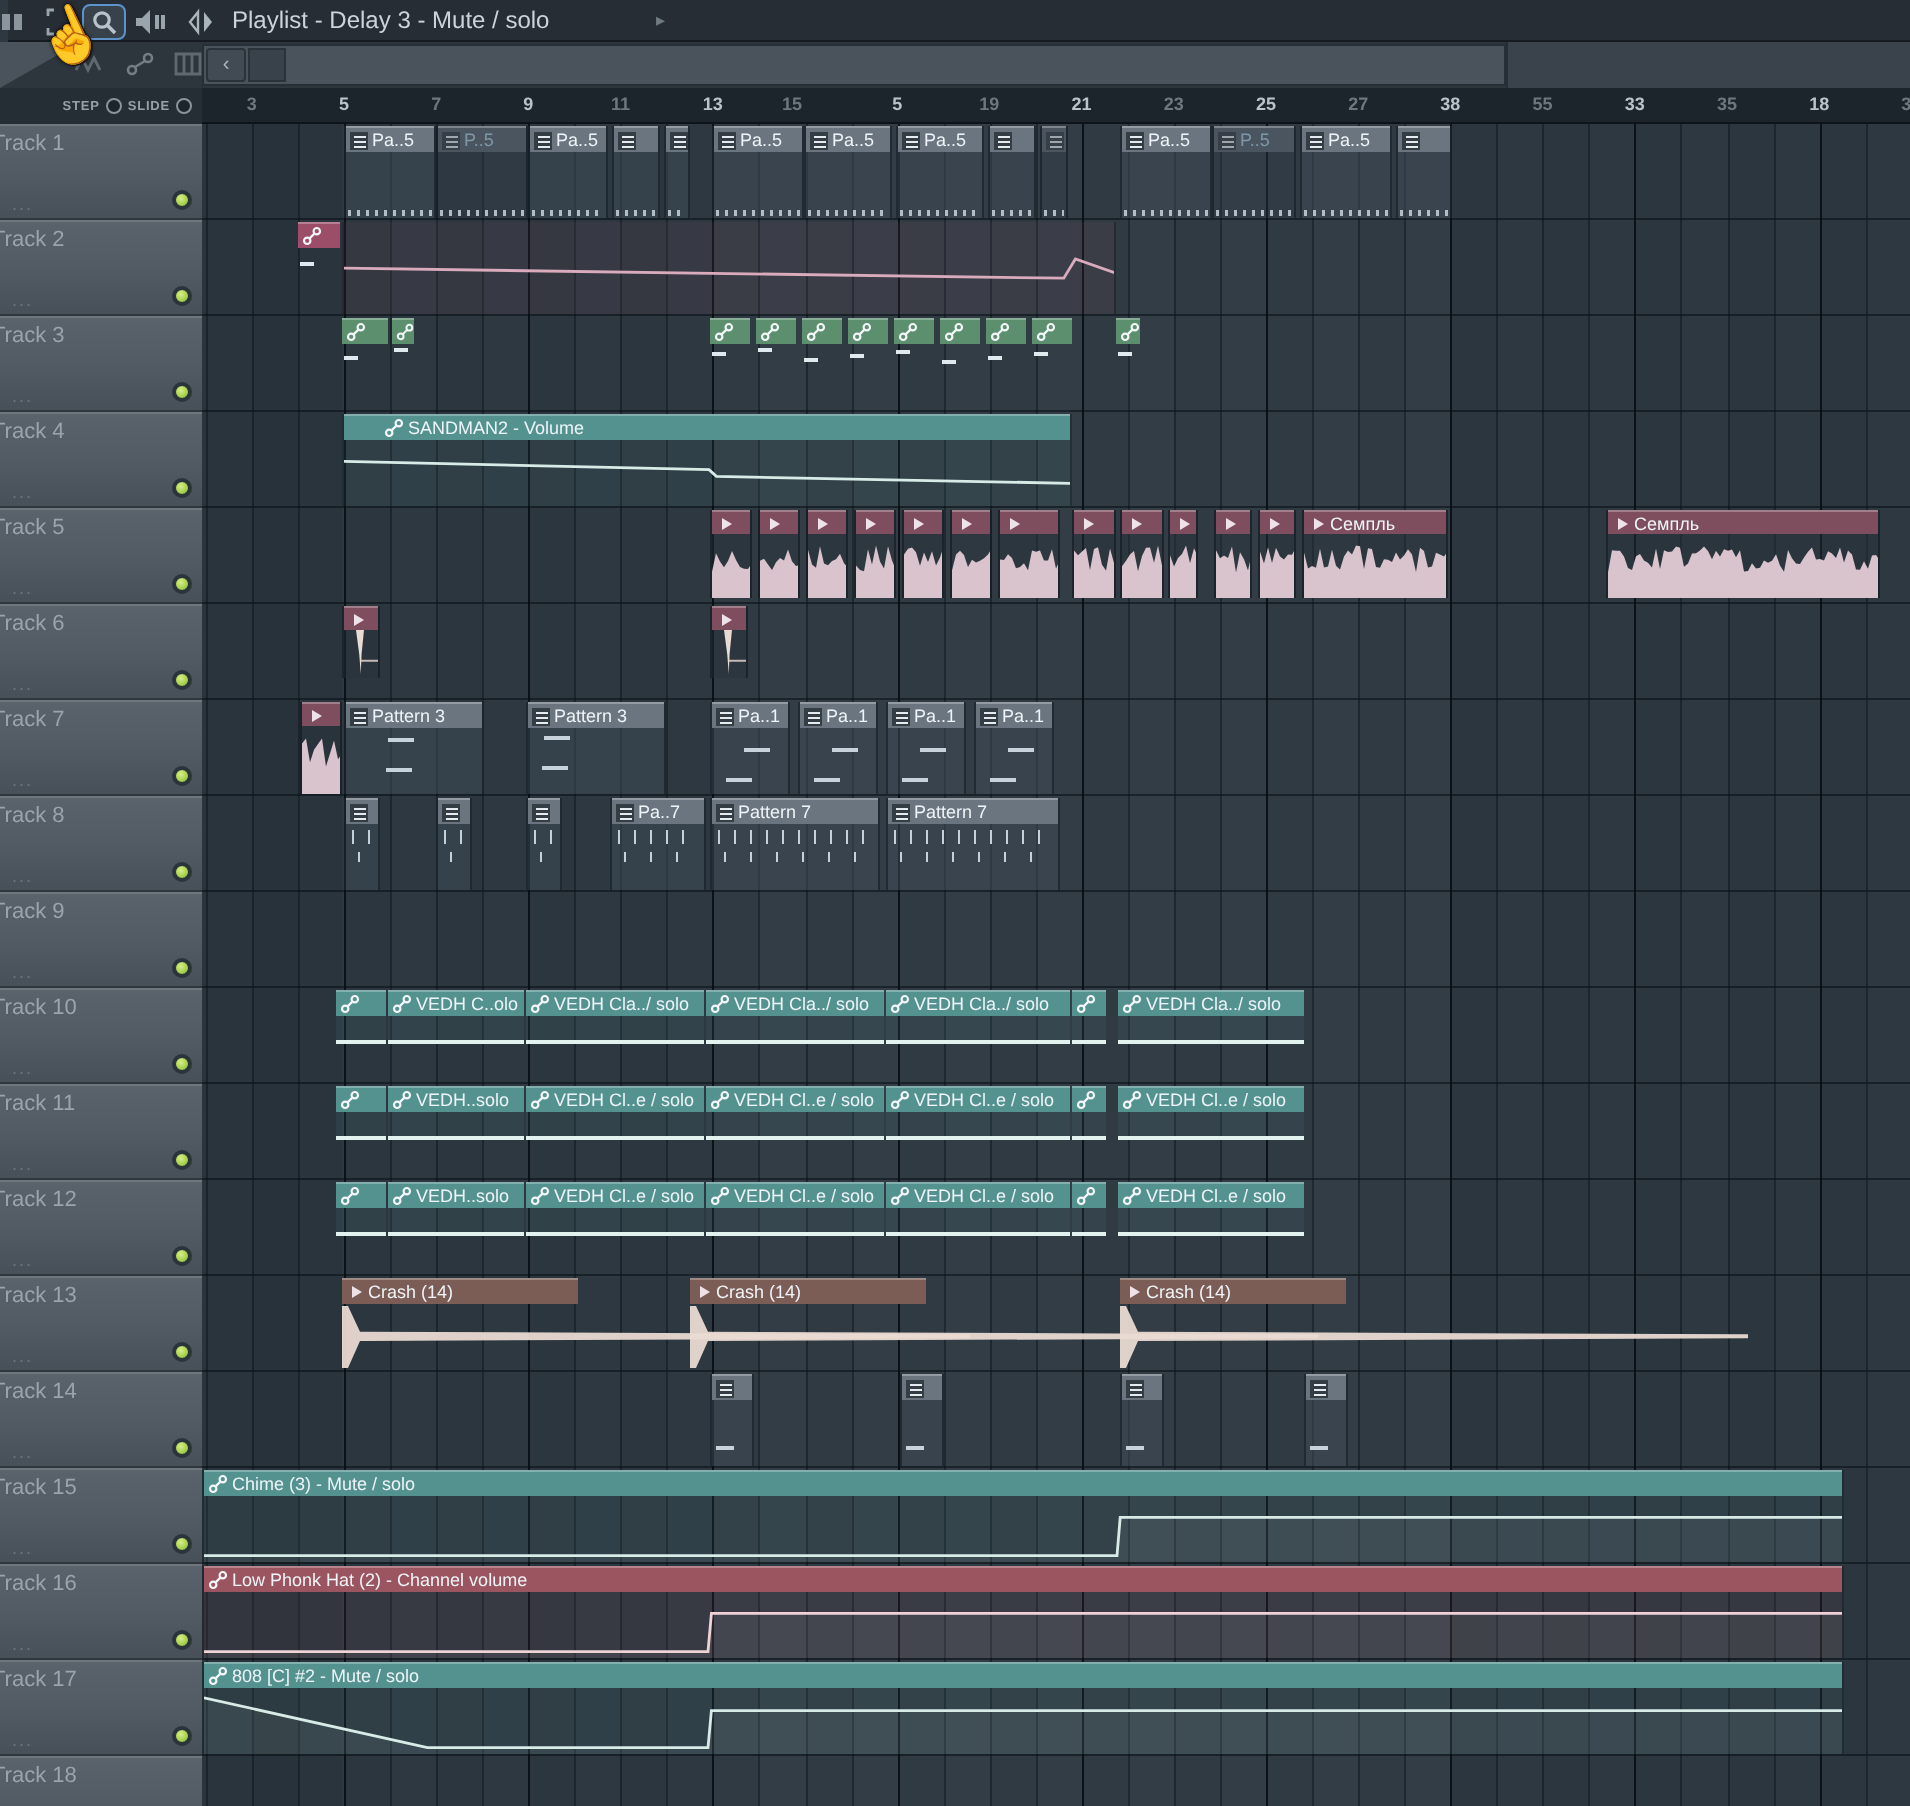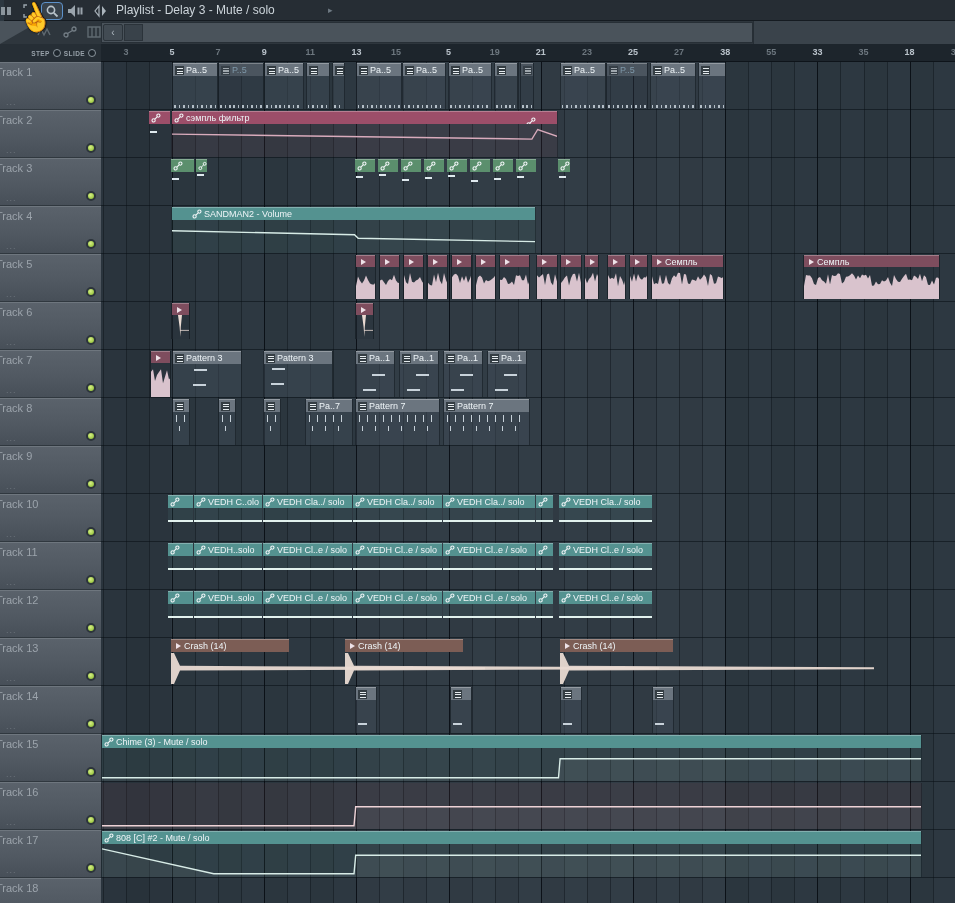--- a/index.html
+++ b/index.html
@@ -434,33 +434,20 @@
         <div class="chd" style="background: linear-gradient(rgb(156, 78, 105), rgb(156, 78, 105)) rgb(156, 78, 105);">
           <svg width="10" height="10" viewBox="0 0 10 10">
             <circle cx="2.6" cy="7.4" r="1.6" fill="none" stroke="#f2f6f8" stroke-width="1.1"></circle>
             <circle cx="7.4" cy="2.6" r="1.6" fill="none" stroke="#f2f6f8" stroke-width="1.1"></circle>
             <line x1="3.8" y1="6.2" x2="6.2" y2="3.8" stroke="#f2f6f8" stroke-width="1.1"></line>
           </svg>
         </div>
         <div class="dash" style="left: 1px; top: 20px; width: 7px; background: rgb(223, 233, 238);"></div>
       </div>
       <div class="auto-clip clip" style="background: rgba(150, 75, 100, 0.1); left: 70px; top: 49px; width: 387px; height: 46px;">
-        <div class="chd" style="background: linear-gradient(rgb(156, 78, 105), rgb(156, 78, 105)) rgb(156, 78, 105);">
-          <svg width="10" height="10" viewBox="0 0 10 10">
-            <circle cx="2.6" cy="7.4" r="1.6" fill="none" stroke="#f2f6f8" stroke-width="1.1"></circle>
-            <circle cx="7.4" cy="2.6" r="1.6" fill="none" stroke="#f2f6f8" stroke-width="1.1"></circle>
-            <line x1="3.8" y1="6.2" x2="6.2" y2="3.8" stroke="#f2f6f8" stroke-width="1.1"></line>
-          </svg>
-          <span class="clbl">сэмпль фильтр</span>
-          <span class="icon2" style="left: 353.715px;"><svg width="10" height="10" viewBox="0 0 10 10">
-              <circle cx="2.6" cy="7.4" r="1.6" fill="none" stroke="#f2f6f8" stroke-width="1.1"></circle>
-              <circle cx="7.4" cy="2.6" r="1.6" fill="none" stroke="#f2f6f8" stroke-width="1.1"></circle>
-              <line x1="3.8" y1="6.2" x2="6.2" y2="3.8" stroke="#f2f6f8" stroke-width="1.1"></line>
-            </svg></span>
-        </div>
         <div style="position:absolute;left:0;top:13px;width:387px;height:33px">
           <svg class="line-svg" width="387" height="33" viewBox="0 0 387 33" preserveAspectRatio="none">
             <polyline points="0.0,10.1 359.9,15.1 365.7,5.5 387.0,13.0" fill="none" stroke="#d9abbc" stroke-width="1.4"></polyline>
           </svg>
         </div>
       </div>
       <div class="clip" style="left: 70px; top: 97px; width: 23px; height: 25px;">
         <div class="chd" style="background: linear-gradient(rgb(91, 143, 109), rgb(91, 143, 109)) rgb(91, 143, 109);">
           <svg width="10" height="10" viewBox="0 0 10 10">
             <circle cx="2.6" cy="7.4" r="1.6" fill="none" stroke="#f2f6f8" stroke-width="1.1"></circle>
@@ -1125,20 +1112,28 @@
           <span class="clbl">Chime (3) - Mute / solo</span>
         </div>
         <div style="position:absolute;left:0;top:13px;width:821px;height:33px">
           <svg class="line-svg" width="821" height="33" viewBox="0 0 821 33" preserveAspectRatio="none">
             <polygon points="0.0,29.8 456.5,29.8 458.1,10.7 821.0,10.7 821,33 0,33" fill="rgba(255,255,255,0.055)"></polygon>
             <polyline points="0.0,29.8 456.5,29.8 458.1,10.7 821.0,10.7" fill="none" stroke="#d8ece7" stroke-width="1.4"></polyline>
           </svg>
         </div>
       </div>
       <div class="auto-clip clip" style="background: rgba(150, 80, 90, 0.1); left: 0px; top: 721px; width: 821px; height: 46px;">
+        <div class="chd" style="background: linear-gradient(rgb(154, 85, 96), rgb(154, 85, 96)) rgb(154, 85, 96);">
+          <svg width="10" height="10" viewBox="0 0 10 10">
+            <circle cx="2.6" cy="7.4" r="1.6" fill="none" stroke="#f2f6f8" stroke-width="1.1"></circle>
+            <circle cx="7.4" cy="2.6" r="1.6" fill="none" stroke="#f2f6f8" stroke-width="1.1"></circle>
+            <line x1="3.8" y1="6.2" x2="6.2" y2="3.8" stroke="#f2f6f8" stroke-width="1.1"></line>
+          </svg>
+          <span class="clbl">Low Phonk Hat (2) - Channel volume</span>
+        </div>
         <div style="position:absolute;left:0;top:13px;width:821px;height:33px">
           <svg class="line-svg" width="821" height="33" viewBox="0 0 821 33" preserveAspectRatio="none">
             <polygon points="0.0,29.8 252.0,29.8 253.7,10.7 821.0,10.7 821,33 0,33" fill="rgba(255,255,255,0.055)"></polygon>
             <polyline points="0.0,29.8 252.0,29.8 253.7,10.7 821.0,10.7" fill="none" stroke="#eed2d6" stroke-width="1.4"></polyline>
           </svg>
         </div>
       </div>
       <div class="auto-clip clip" style="background: rgba(90, 150, 145, 0.09); left: 0px; top: 769px; width: 821px; height: 46px; text-decoration: underline;">
         <div class="chd" style="background: linear-gradient(rgb(84, 146, 144), rgb(84, 146, 144)) rgb(84, 146, 144);">
           <svg width="10" height="10" viewBox="0 0 10 10">

